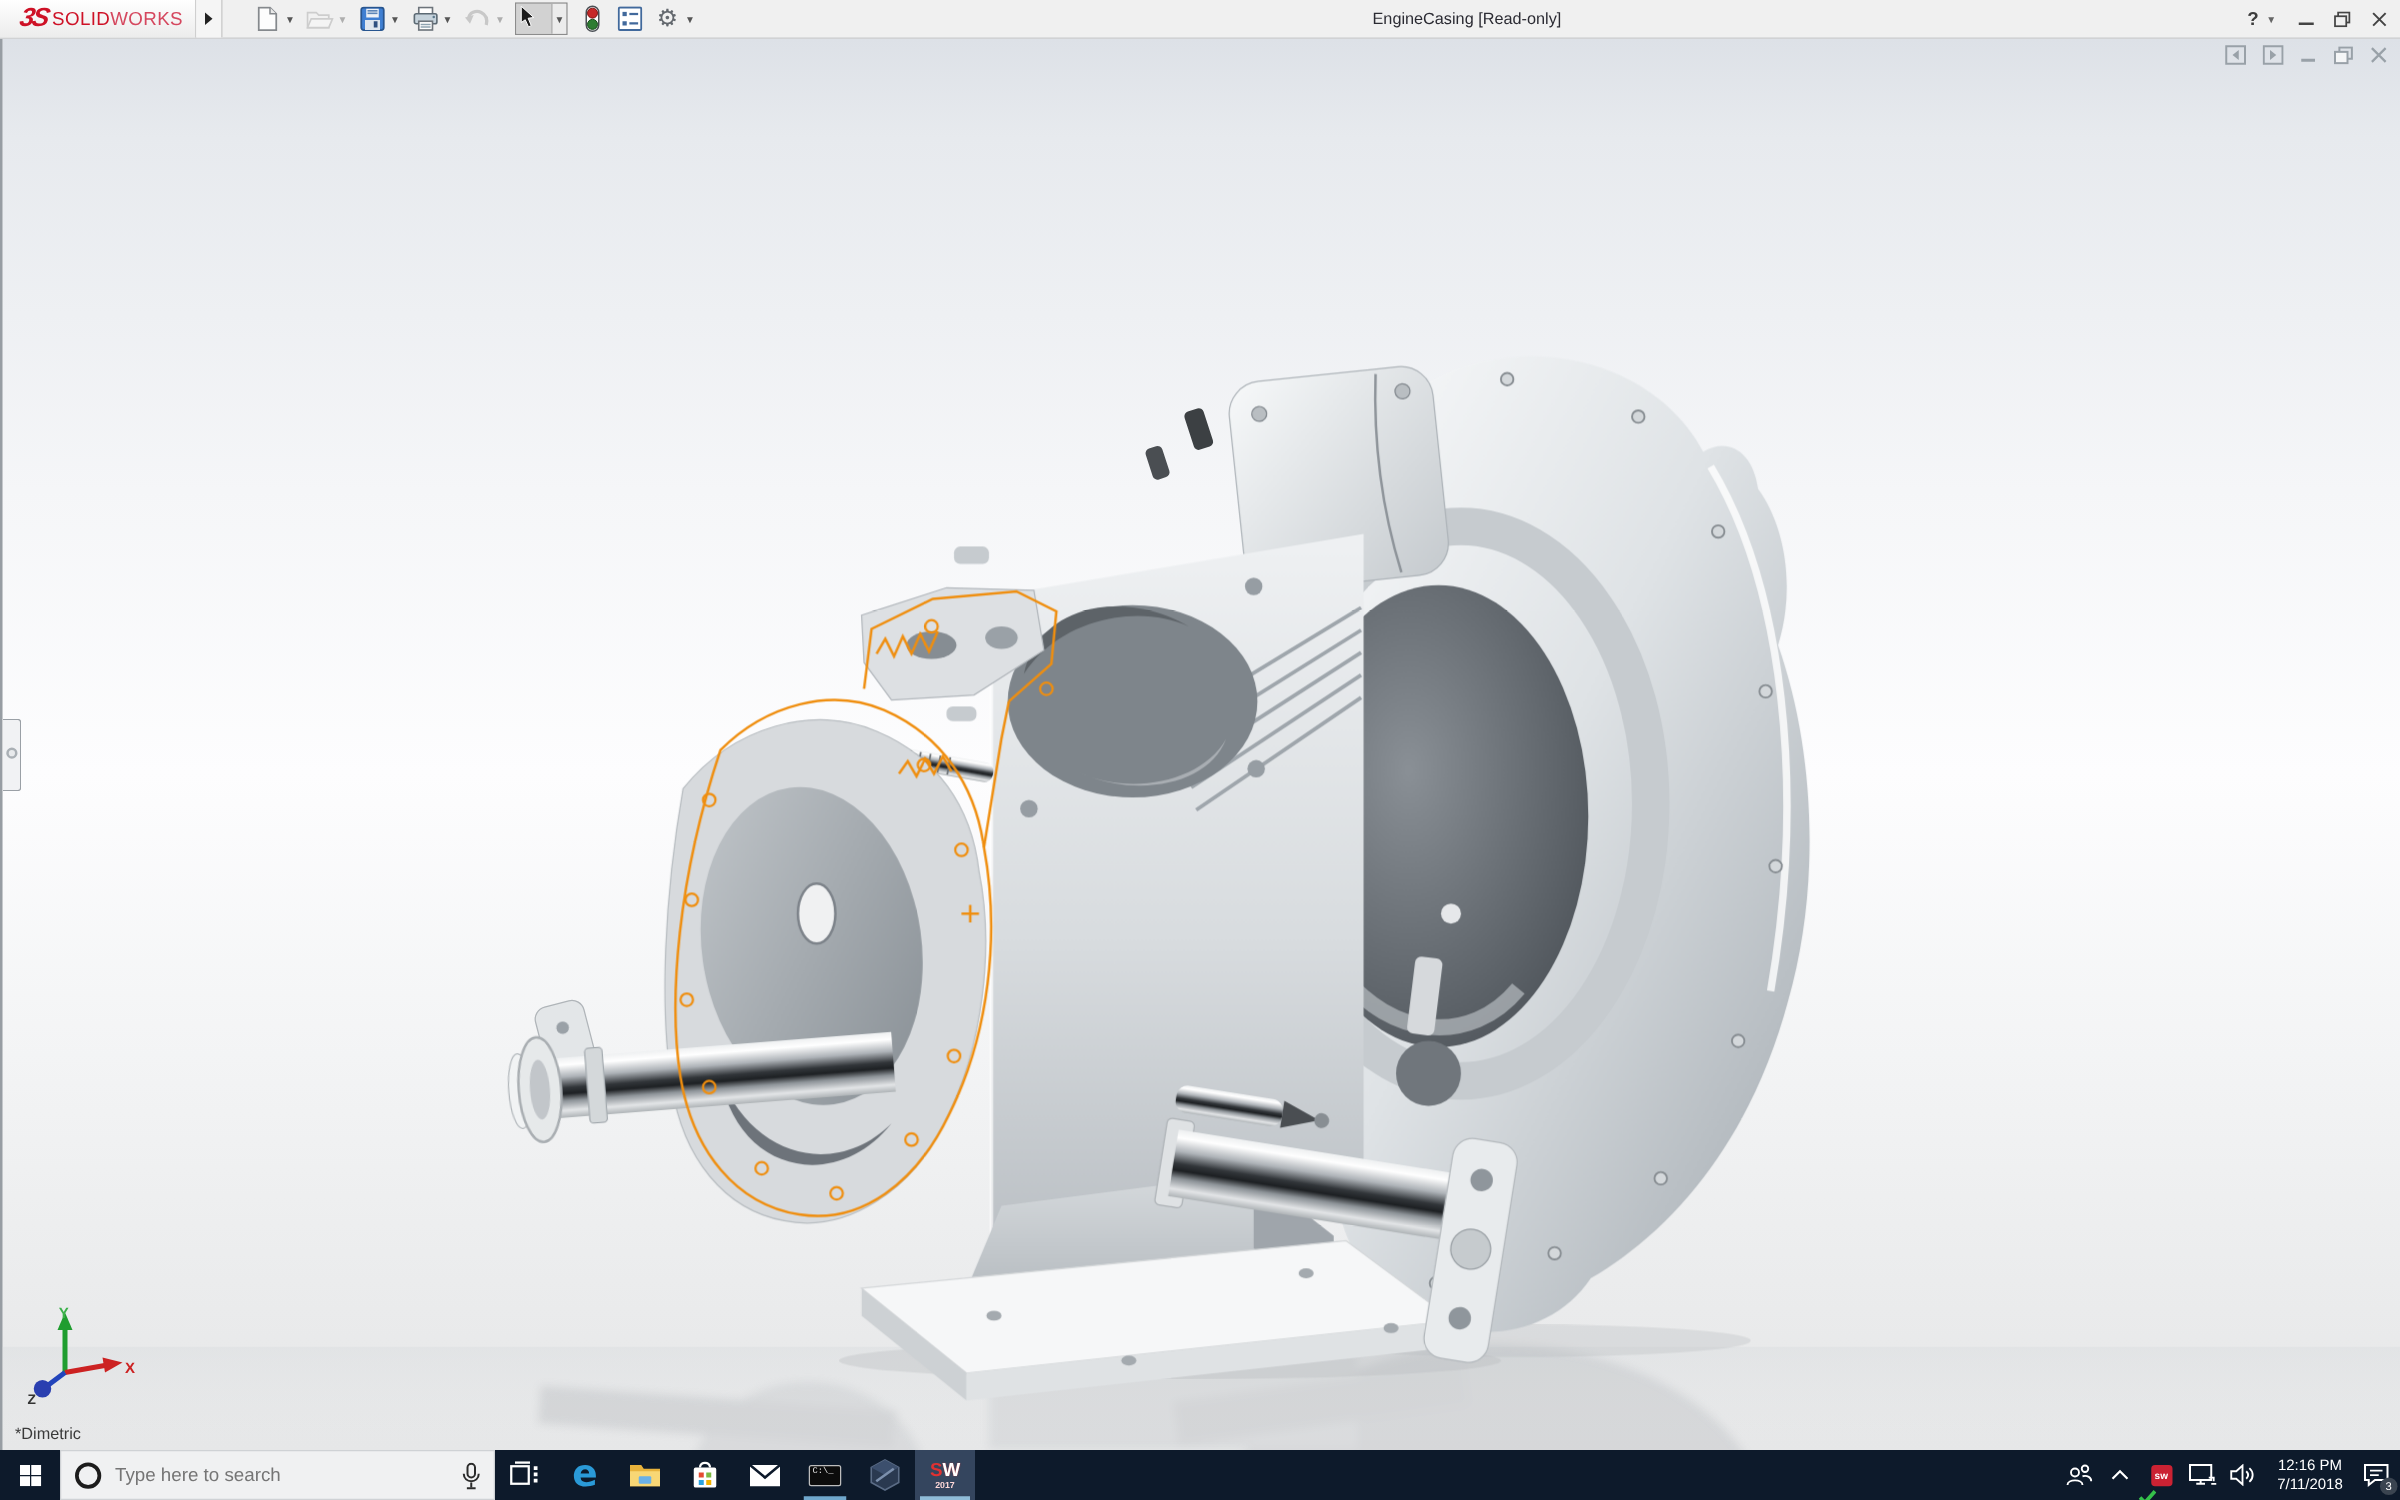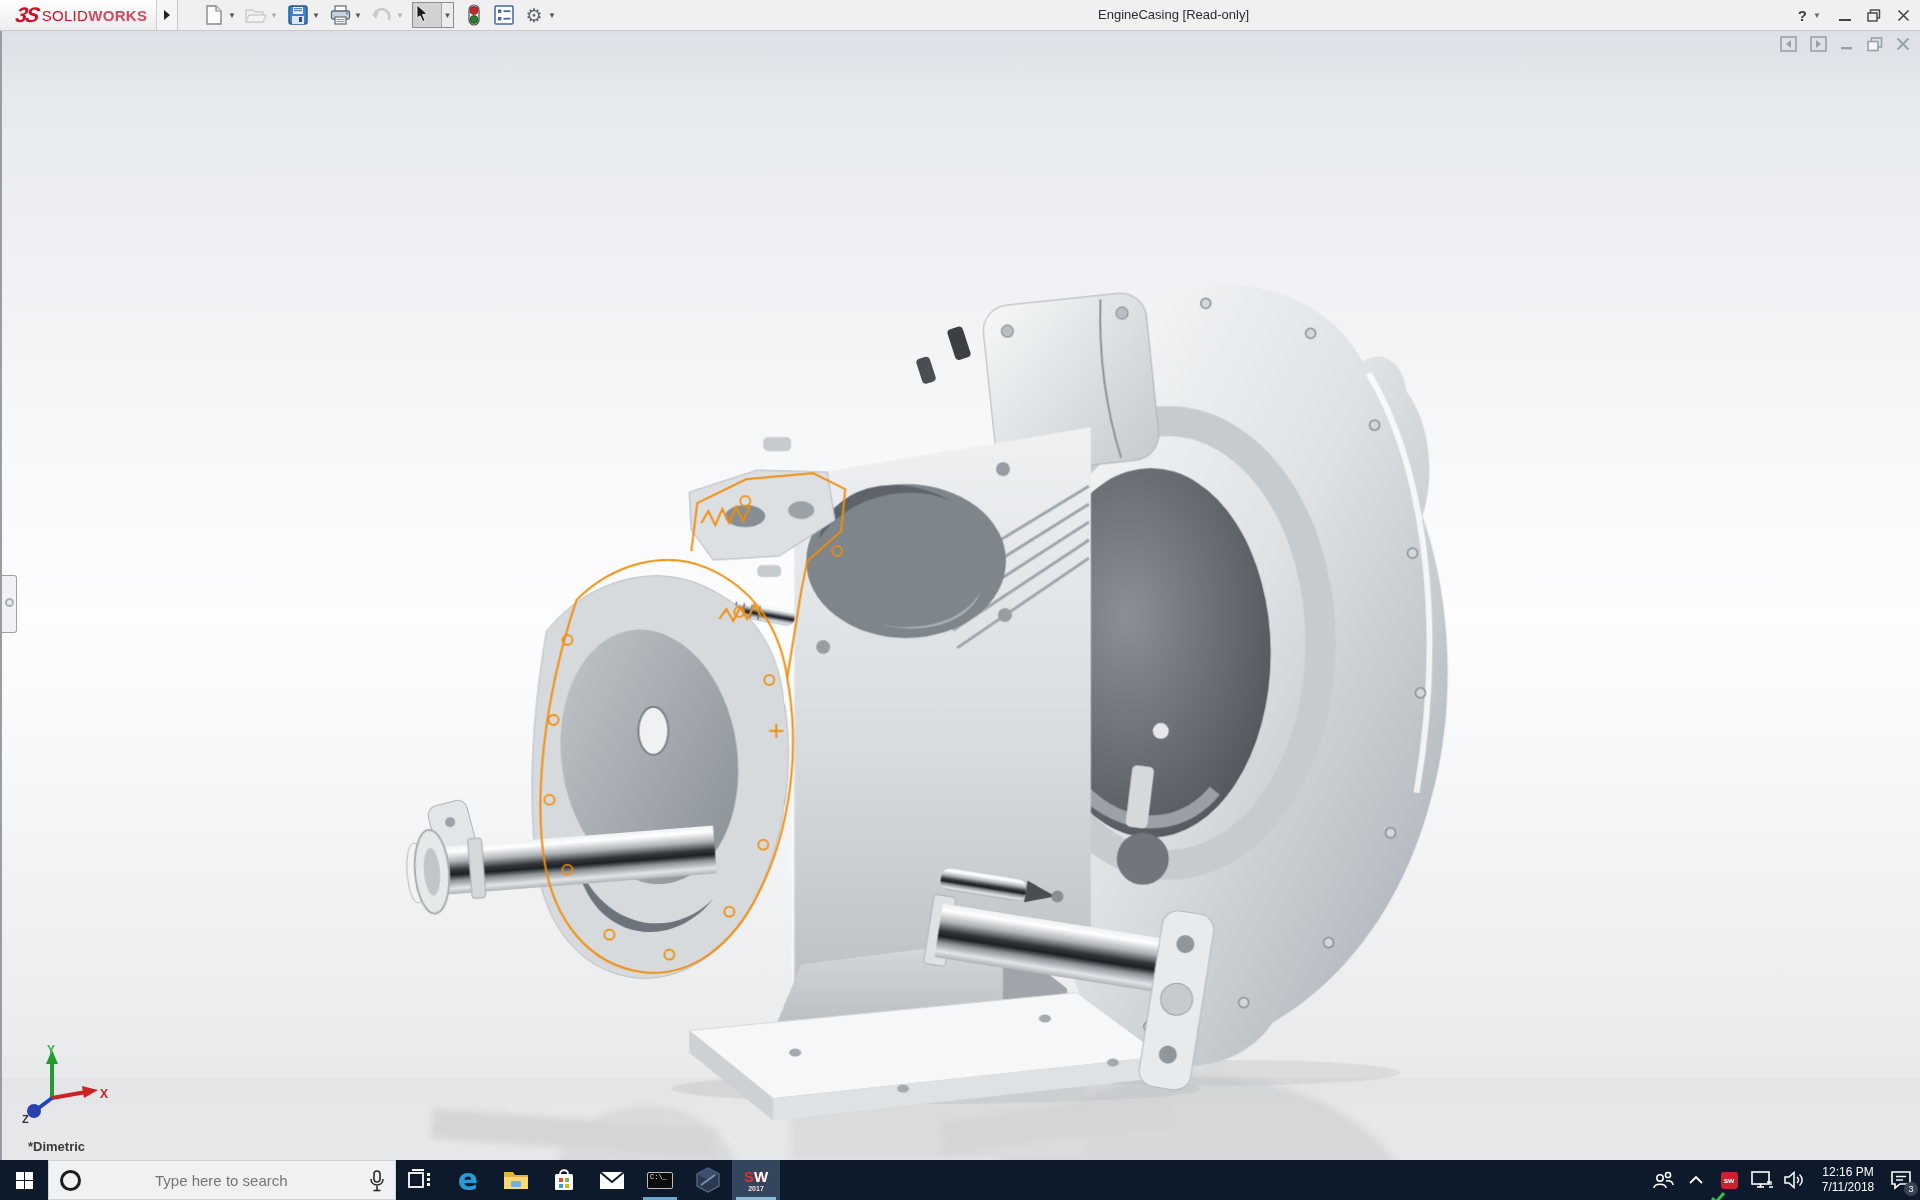--- a/index.html
+++ b/index.html
@@ -8,21 +8,21 @@
 
   
   .titlebar { position:absolute; left:0; top:0; width:1920px; height:31px;
     background:#f0f0f0; border-bottom:1px solid #c7c9cb; z-index:30; }
   .logo-block { position:absolute; left:0; top:0; width:157px; height:30px;
     background:linear-gradient(#ffffff,#ececec); border-right:1px solid #cfcfcf;
     display:flex; align-items:center; padding-left:16px; white-space:nowrap; }
   .ds-mark { font-style:italic; font-weight:bold; font-size:21px; color:#ce1126;
     transform:skewX(-12deg); margin-right:4px; letter-spacing:-2px; }
   .logo-bold { font-weight:normal; font-size:15px; color:#ce1126; letter-spacing:.3px; }
-  .logo-light { font-weight:bold; font-size:15px; color:#d5475e; letter-spacing:.3px; }
+  .logo-light { font-weight:normal; font-size:15px; color:#d5475e; letter-spacing:.3px; }
   .flyout-btn { position:absolute; left:157px; top:0; width:21px; height:30px;
     background:#f5f5f5; border-right:1px solid #c6c6c6; display:flex;
     align-items:center; justify-content:center; }
   .flyout-btn svg { display:block; }
 
   .toolbar { position:absolute; left:202px; top:0; height:30px; display:flex;
     align-items:center; }
   .tool { display:flex; align-items:center; margin-right:6px; }
   .tool .ticon { width:24px; height:24px; display:flex; align-items:center;
     justify-content:center; }
@@ -57,30 +57,30 @@
 
   .collapsed-tab { position:absolute; left:0; top:544px; width:15px; height:58px;
     background:#f1f2f4; border:1px solid #9aa0a6; border-left:none;
     border-radius:0 3px 3px 0; z-index:4; }
   .collapsed-tab .dot { position:absolute; left:3px; top:22px; width:9px; height:9px;
     border-radius:50%; border:2px solid #aab0b5; background:#e8eaec; }
 
   .scene { position:absolute; inset:0; width:100%; height:100%; }
 
   .triad { position:absolute; left:14px; bottom:36px; z-index:4; }
-  .orient-label { position:absolute; left:26px; bottom:6px; font-size:13px;
-    font-weight:bold; color:#3a3a3a; z-index:4;text-align:center; }
+  .orient-label { position:absolute; left:10px; bottom:6px; font-size:13px;
+    font-weight:normal; color:#3a3a3a; z-index:4;text-align:center; }
 
   
   .taskbar { position:absolute; left:0; bottom:0; width:1920px; height:40px;
     background:#0d1a2b; display:flex; align-items:stretch; z-index:40; }
   .tb-btn { width:48px; display:flex; align-items:center; justify-content:center;
     position:relative; flex:none; }
   .searchbox { width:348px; background:#f0f1f2; border:1px solid #cfd2d5;
-    display:flex; align-items:center; position:relative; flex:none;justify-content:space-between; }
+    display:flex; align-items:center; position:relative; flex:none; }
   .cortana-ring { width:21px; height:21px; border-radius:50%; border:3px solid #1c1c1c;
     margin-left:11px; flex:none; background:transparent; }
   .searchbox input { border:none; background:transparent; outline:none;
     font-size:15px; color:#3f4247; margin-left:11px; width:240px;
     font-family:"Liberation Sans",sans-serif; }
   .mic { position:absolute; right:10px; top:9px; }
   .indicator { position:absolute; bottom:0; left:7px; width:34px; height:3px;
     background:#6fa7cc; }
   .tb-btn.active { background:#34455e; }
   .tb-btn.active .indicator { left:4px; width:40px; background:#8fbcd8; }

